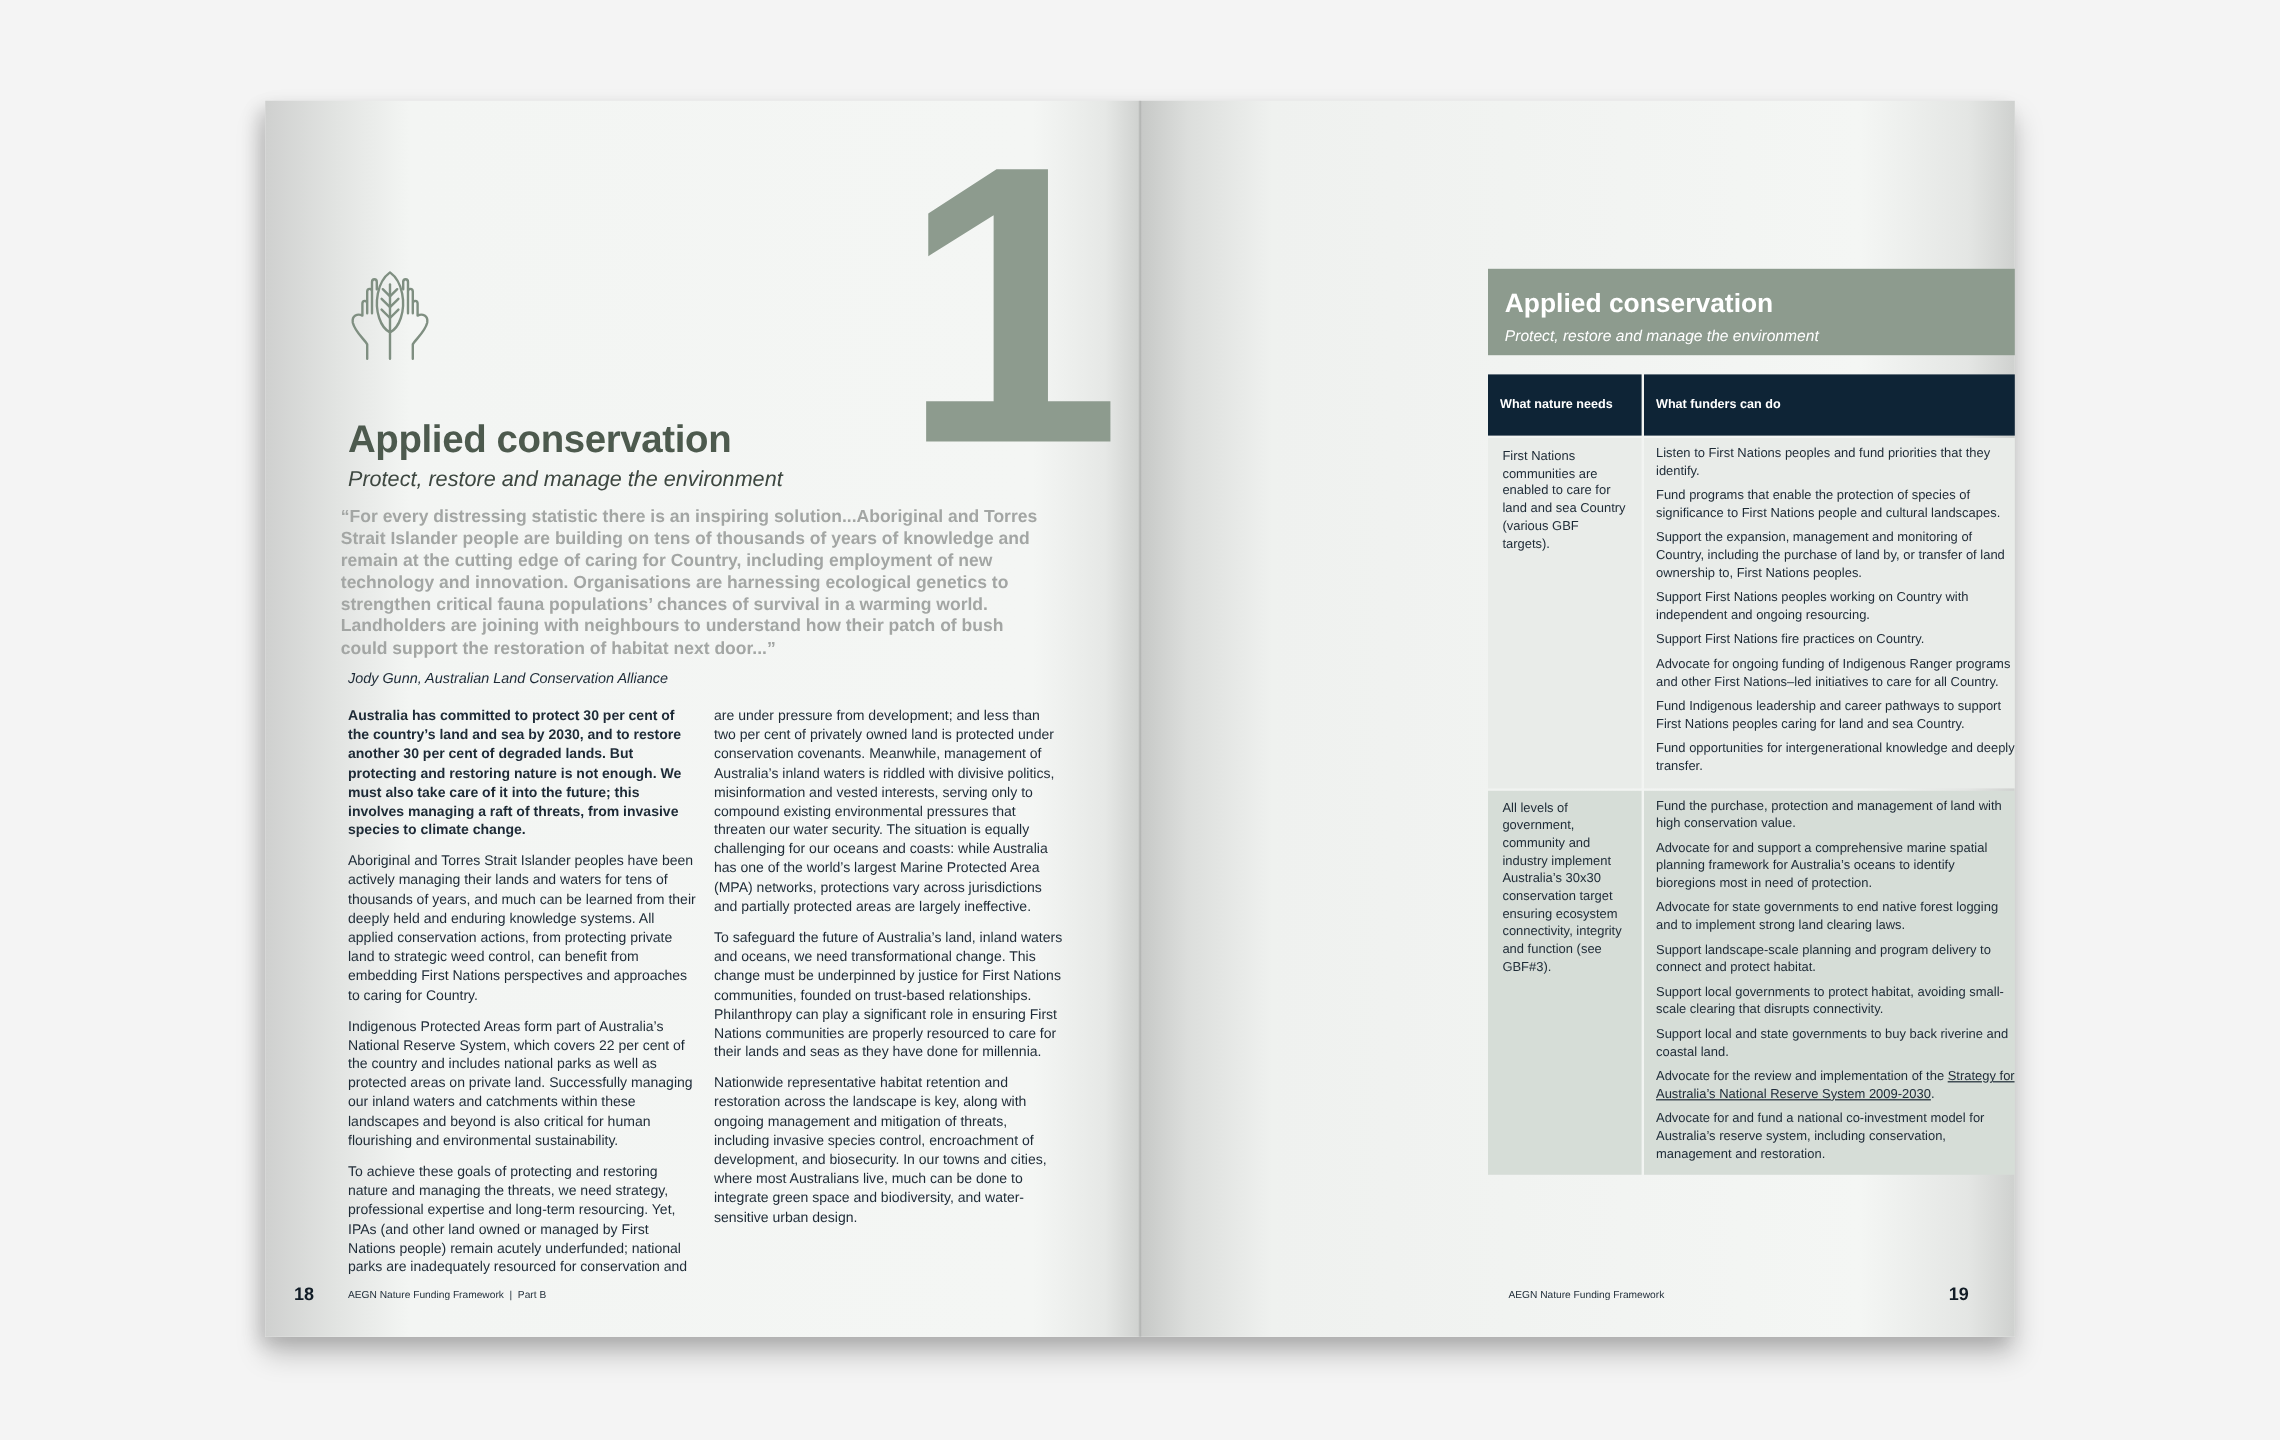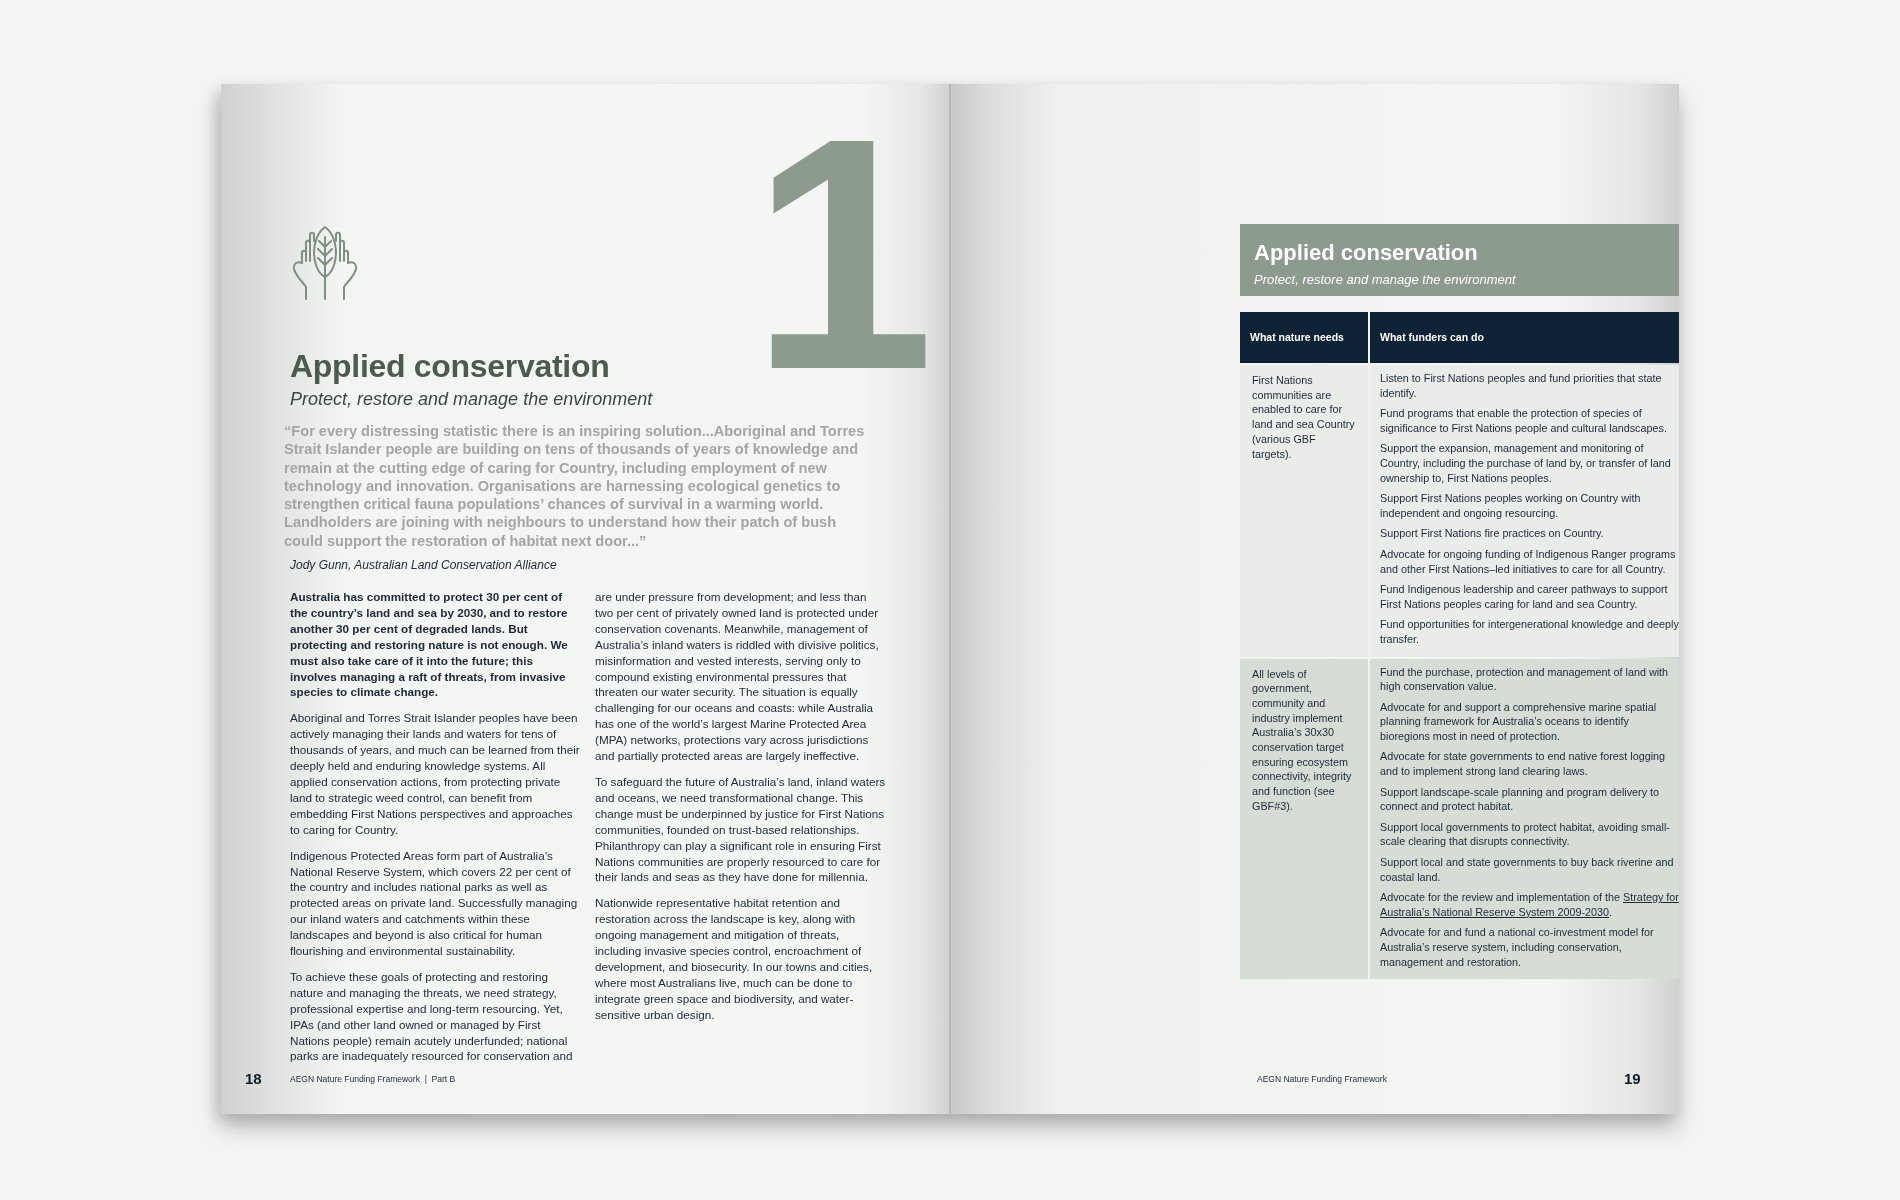--- a/index.html
+++ b/index.html
@@ -124,21 +124,21 @@
 
       <div class="colhead">
         <div class="c1">What nature needs</div>
         <div class="c2">What funders can do</div>
 
       </div>
 
       <div class="group g1" id="group0">
         <div class="need">First Nations communities are enabled to care for land and sea Country (various GBF targets).</div>
         <div class="actions">
-            <div class="act">Listen to First Nations peoples and fund priorities that state identify.</div>
+            <div class="act">Listen to First Nations peoples and fund priorities that they identify.</div>
             <div class="act">Fund programs that enable the protection of species of significance to First Nations people and cultural landscapes.</div>
             <div class="act">Support the expansion, management and monitoring of Country, including the purchase of land by, or transfer of land ownership to, First Nations peoples.</div>
             <div class="act">Support First Nations peoples working on Country with independent and ongoing resourcing.</div>
             <div class="act">Support First Nations fire practices on Country.</div>
             <div class="act">Advocate for ongoing funding of Indigenous Ranger programs and other First Nations–led initiatives to care for all Country.</div>
             <div class="act">Fund Indigenous leadership and career pathways to support First Nations peoples caring for land and sea Country.</div>
             <div class="act">Fund opportunities for intergenerational knowledge and deeply transfer.</div>
           </div>
 
       </div>

